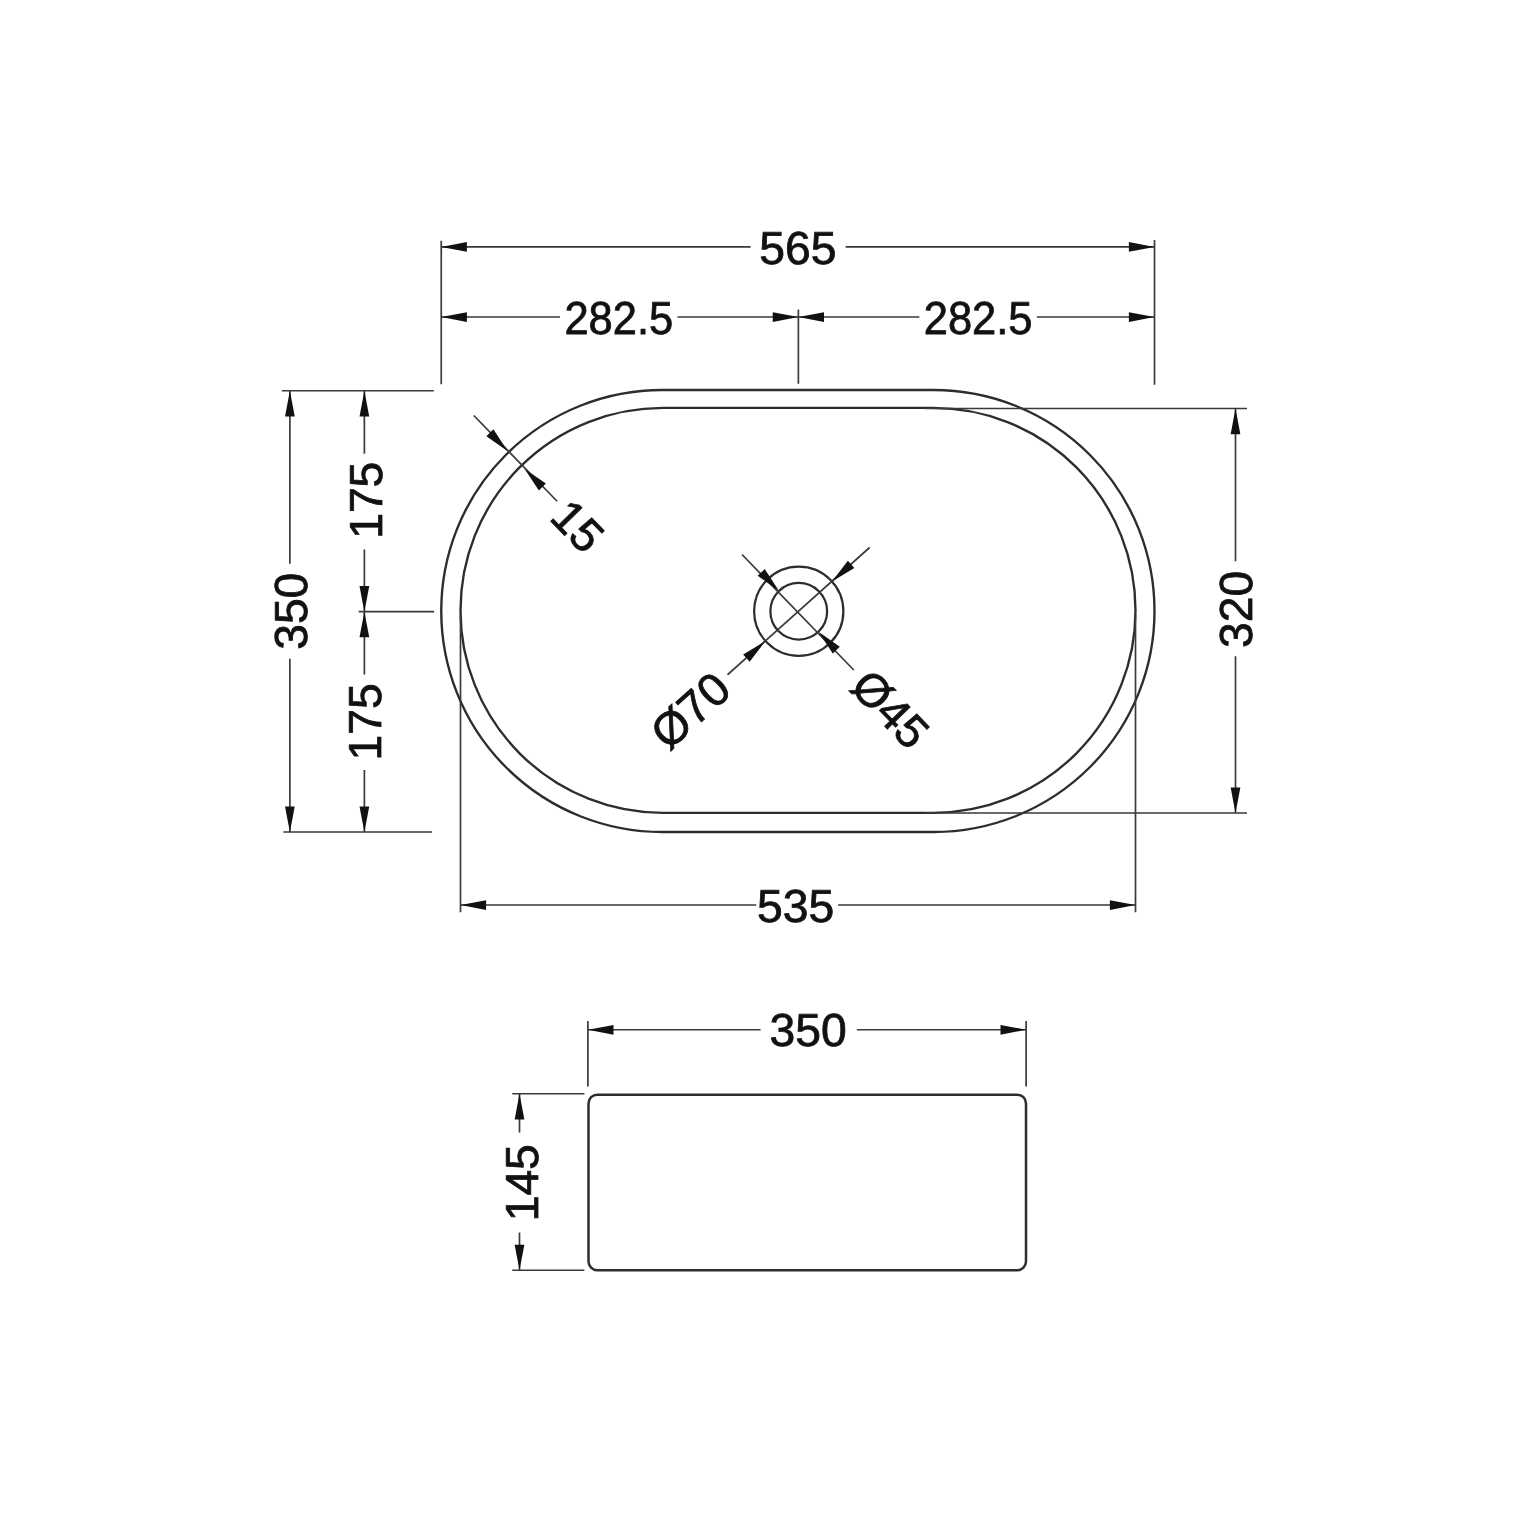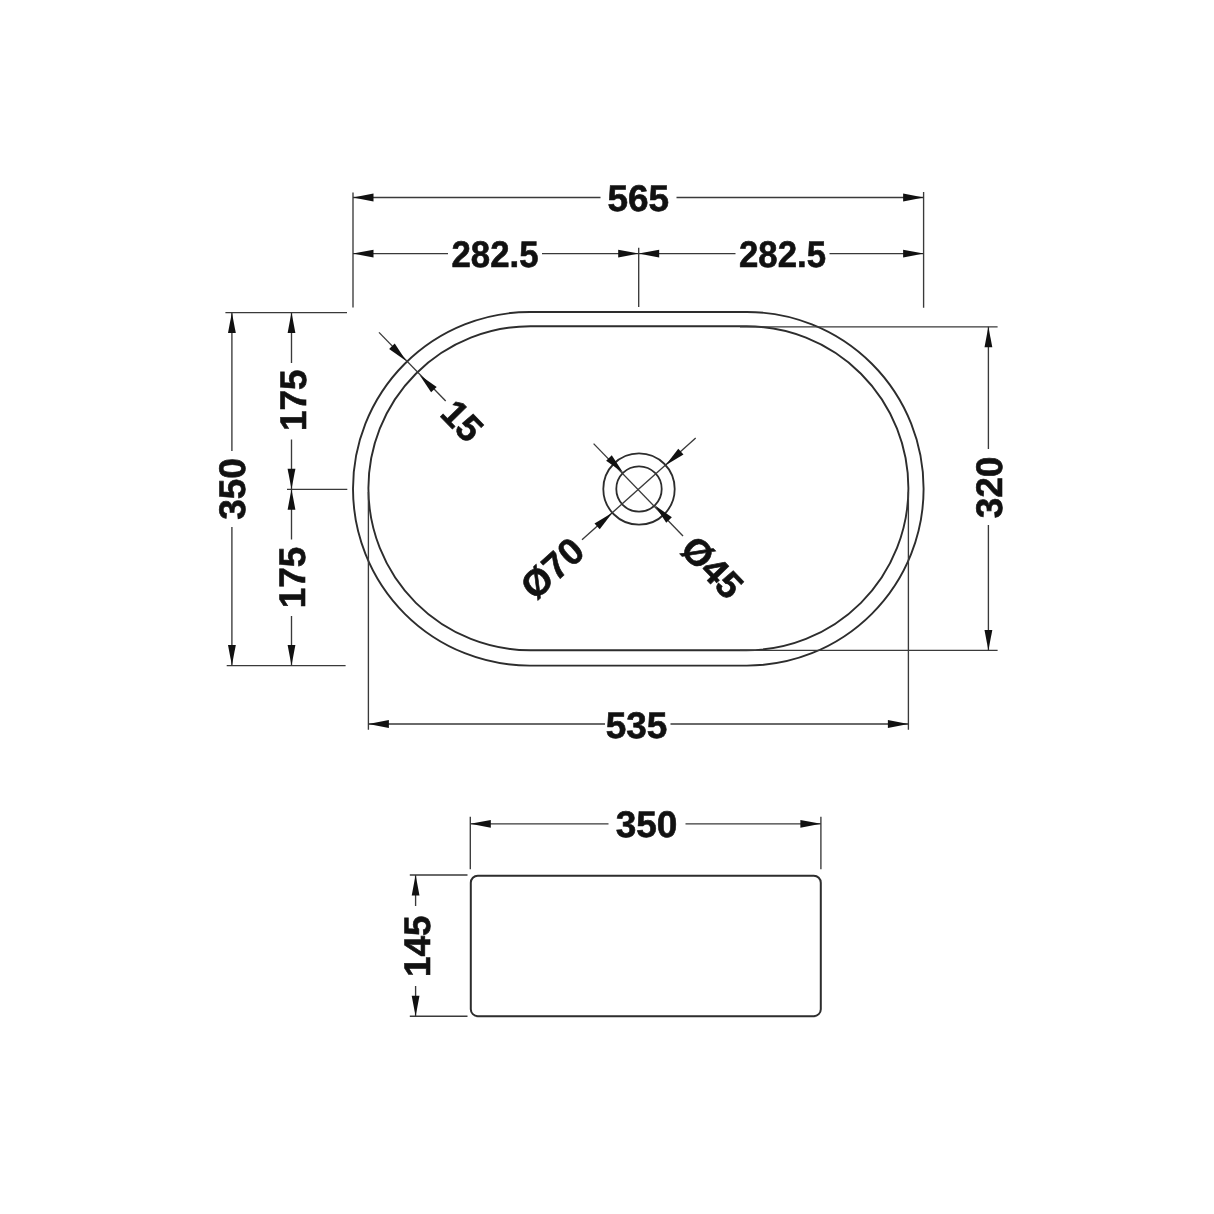--- a/index.html
+++ b/index.html
@@ -1,16 +1,16 @@
 <!DOCTYPE html>
 <html><head>
 <meta charset="utf-8">
 <style>
   html,body{margin:0;padding:0;background:#ffffff;}
-  .wrap{width:1214px;height:1214px;position:relative;background:#ffffff;transform:translateZ(0);will-change:transform;font-weight:bold;}
+  .wrap{width:1214px;height:1214px;position:relative;background:#ffffff;transform:translateZ(0);will-change:transform;}
   text{font-family:"Liberation Sans", sans-serif;fill:#111111;}
 </style>
 </head>
 <body>
 <div class="wrap">
 <svg width="1214" height="1214" viewBox="0 0 1214 1214" xmlns="http://www.w3.org/2000/svg" text-rendering="geometricPrecision">
   <defs>
     <path id="ah" d="M0,0 L20.5,3.9 L20.5,-3.9 Z" fill="#111111" stroke="none"></path>
   </defs>
 

